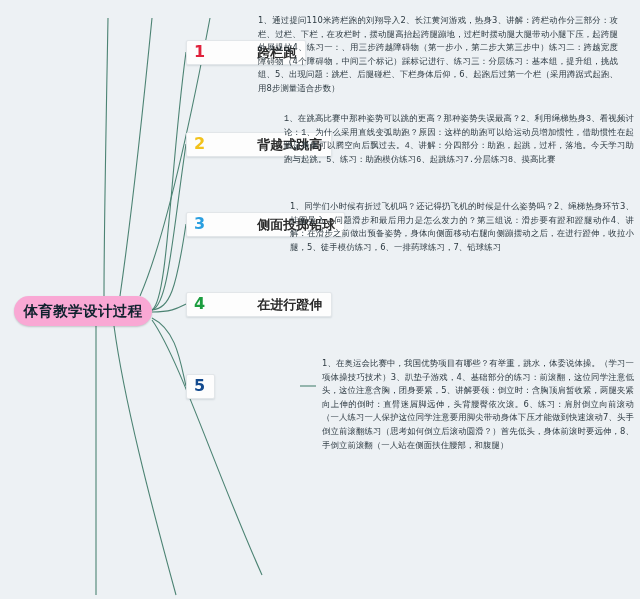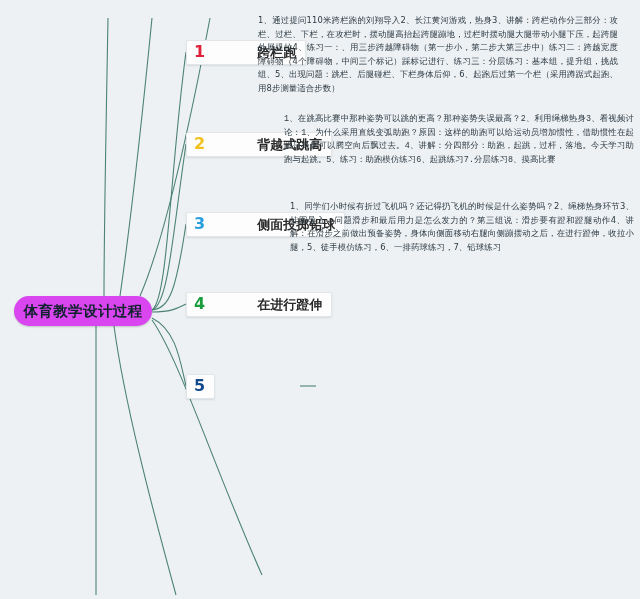--- a/index.html
+++ b/index.html
@@ -113,21 +113,21 @@
       <path d="M114 326 C 124 400, 150 500, 176 595"></path>
 
       <path d="M258 52 L 272 52"></path>
       <path d="M266 144 L 282 144"></path>
       <path d="M272 224 L 288 224"></path>
       <path d="M266 304 L 282 304"></path>
       <path d="M300 386 L 316 386"></path>
     </g>
   </svg>
 
-  <div class="root-node" style="background: #d946ef;">
+  <div class="root-node" style="background: #f9a8d4;">
     <span class="root-label" style="color: rgb(16, 34, 46);">体育教学设计过程</span>
   </div>
 
   <div class="branch-node" style="left:186px; top:40px;">
     <span class="branch-num" style="color: rgb(224, 33, 59);">1</span>
     <span class="branch-text">跨栏跑</span>
   </div>
   <div class="detail-block" style="left:258px; top:14px; width:360px;">1、通过提问110米跨栏跑的刘翔导入2、长江黄河游戏，热身3、讲解：跨栏动作分三部分：攻栏、过栏、下栏，在攻栏时，摆动腿高抬起跨腿蹦地，过栏时摆动腿大腿带动小腿下压，起跨腿外展提拉4、练习一：、用三步跨越障碍物（第一步小，第二步大第三步中）练习二：跨越宽度障碍物（4个障碍物，中间三个标记）踩标记进行、练习三：分层练习：基本组，提升组，挑战组、5、出现问题：跳栏、后腿碰栏、下栏身体后仰，6、起跑后过第一个栏（采用蹲踞式起跑、用8步测量适合步数）</div>
 
   <div class="branch-node" style="left:186px; top:132px;">
@@ -143,14 +143,15 @@
   <div class="detail-block" style="left:290px; top:200px; width:344px;">1、同学们小时候有折过飞机吗？还记得扔飞机的时候是什么姿势吗？2、绳梯热身环节3、挂图导入：问题滑步和最后用力是怎么发力的？第三组说：滑步要有蹬和蹬腿动作4、讲解：在滑步之前做出预备姿势，身体向侧面移动右腿向侧蹦摆动之后，在进行蹬伸，收拉小腿，5、徒手模仿练习，6、一排药球练习，7、铅球练习</div>
 
   <div class="branch-node" style="left:186px; top:292px;">
     <span class="branch-num" style="color: rgb(27, 157, 63);">4</span>
     <span class="branch-text">在进行蹬伸</span>
   </div>
 
   <div class="branch-node" style="left:186px; top:374px;">
     <span class="branch-num" style="color: rgb(19, 74, 142);">5</span>
   </div>
+  <div class="detail-block" style="left:322px; top:357px; width:312px;">1、在奥运会比赛中，我国优势项目有哪些？有举重，跳水，体委说体操。（学习一项体操技巧技术）3、趴垫子游戏，4、基础部分的练习：前滚翻，这位同学注意低头，这位注意含胸，团身要紧，5、讲解要领：倒立时：含胸顶肩暂收紧，两腿夹紧向上伸的倒时：直臂迷屑脚远伸，头背腰臀依次滚。6、练习：肩肘倒立向前滚动（一人练习一人保护这位同学注意要用脚尖带动身体下压才能做到快速滚动7、头手倒立前滚翻练习（思考如何倒立后滚动圆滑？）首先低头，身体前滚时要远伸，8、手倒立前滚翻（一人站在侧面扶住腰部，和腹腿）</div>
 
 </div>
 
 </body></html>

